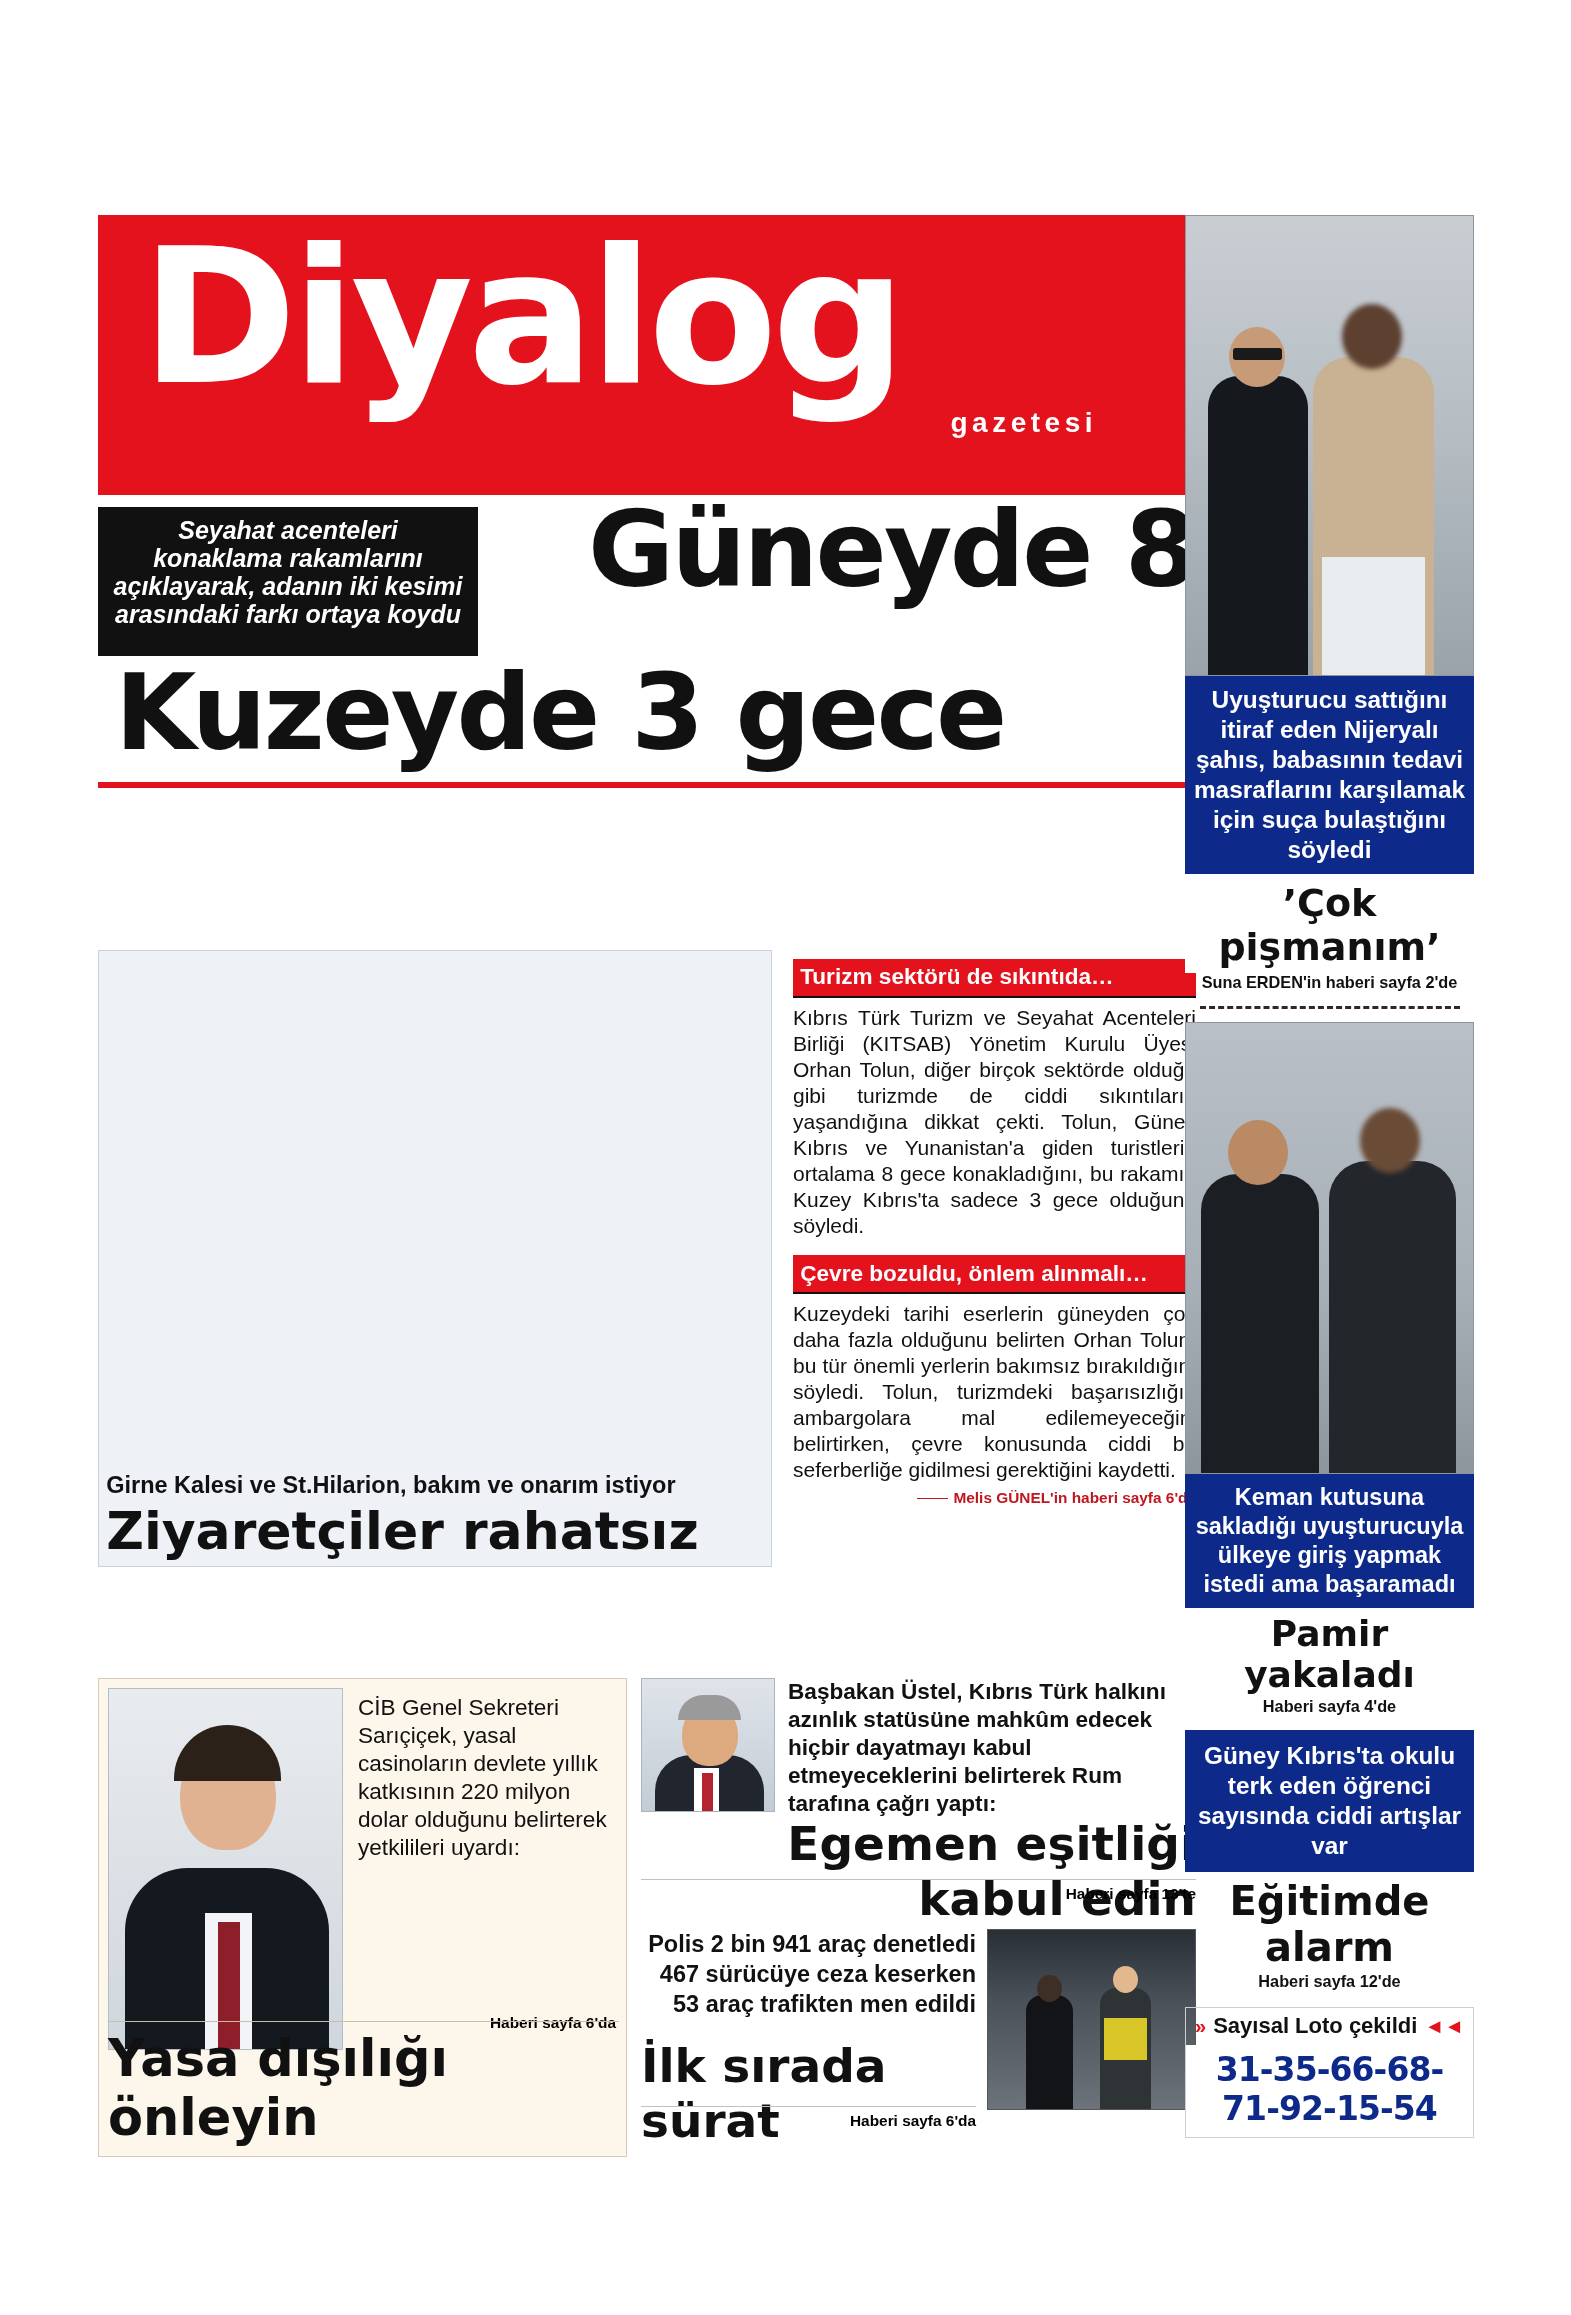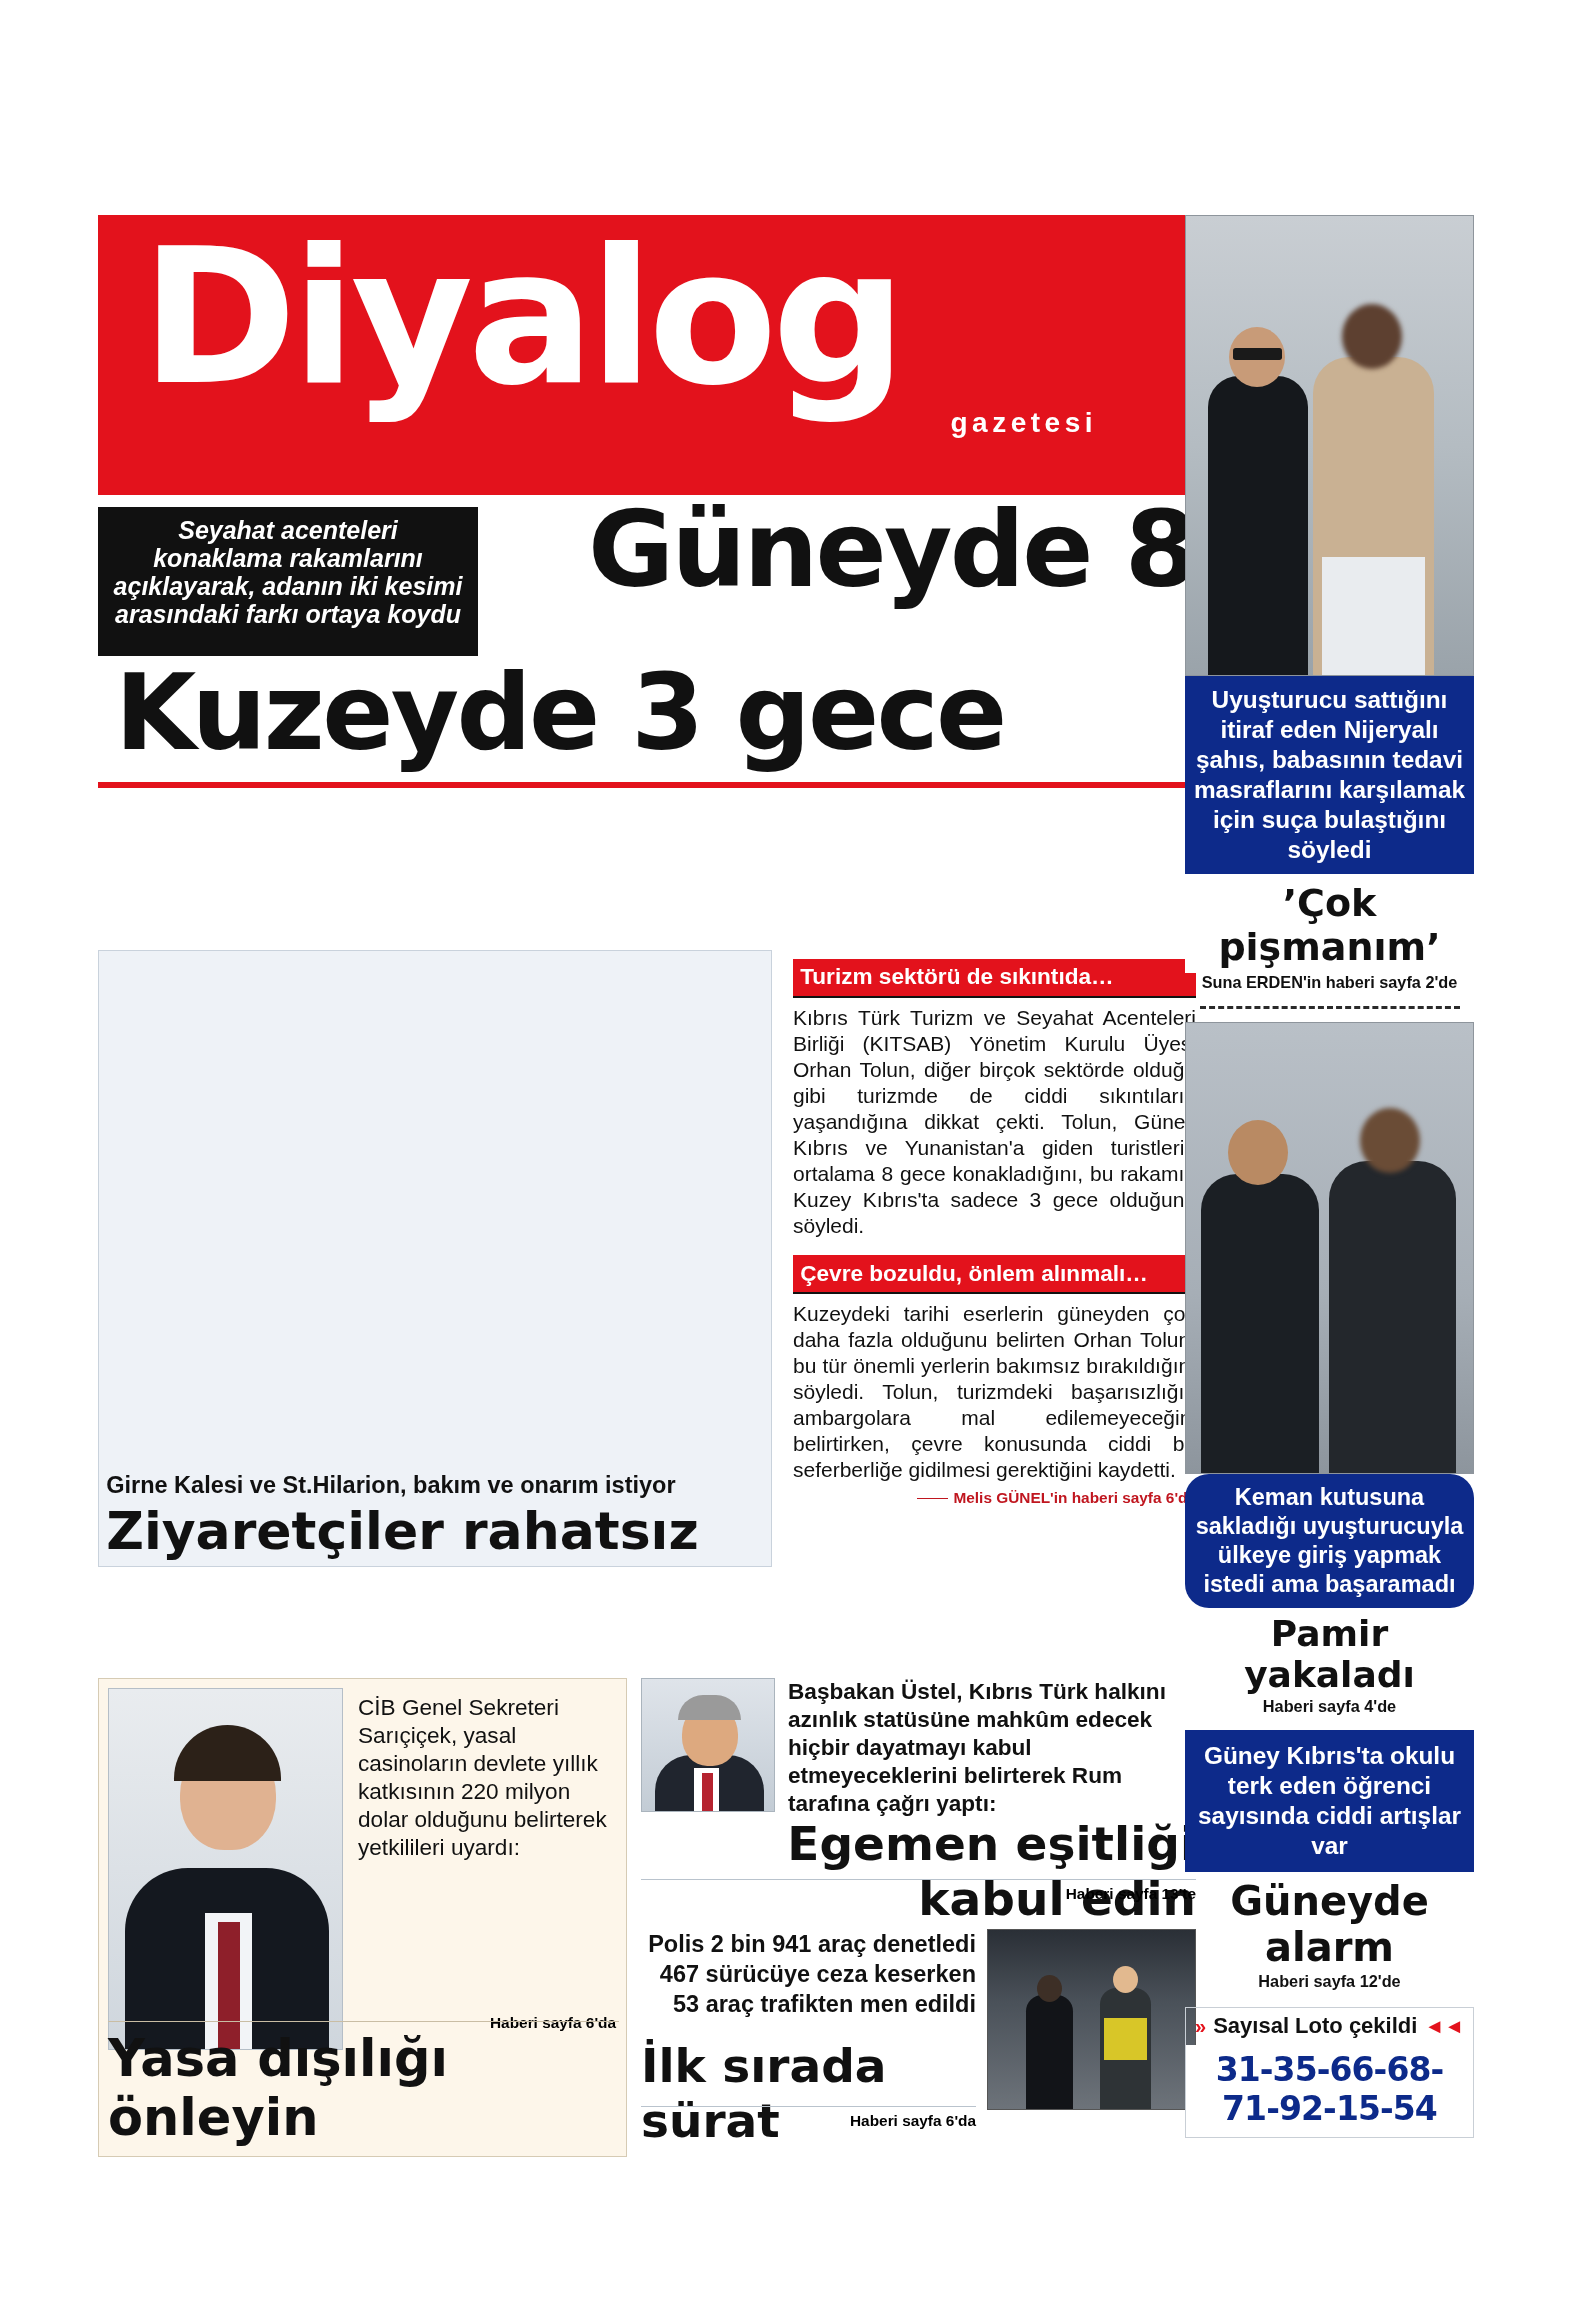--- a/index.html
+++ b/index.html
@@ -482,21 +482,20 @@
   .r2-b { position: absolute; left: 143px; bottom: 0; width: 127px; height: 312px; background: #23272c; border-radius: 38px 38px 0 0; }
   .r2-bh { position: absolute; left: 174px; bottom: 300px; width: 60px; height: 65px; border-radius: 50%; background: #6a4c36; filter: blur(2.7px); }
   .rail-caption2 {
     background: #0d2a8a;
     color: #ffffff;
     font-weight: bold;
     font-size: 23.5px;
     line-height: 29px;
     text-align: center;
     padding: 9px 7.2px;
-    border-radius: 24px;
   }
   .rail-quote2 {
     color: #111111;
     font-family: "DejaVu Sans", sans-serif;
     font-weight: bold;
     font-size: 36px;
     text-align: center;
     padding: 5.4px 3.6px 1.8px 3.6px;
   }
   .blue-box {
@@ -657,21 +656,21 @@
       <div class="r2-a"></div>
       <div class="r2-ah"></div>
       <div class="r2-b"></div>
       <div class="r2-bh"></div>
     </div>
     <div class="rail-caption2">Keman kutusuna sakladığı uyuşturucuyla ülkeye giriş yapmak istedi ama başaramadı</div>
     <div class="rail-quote2">Pamir yakaladı</div>
     <div class="rail-ref">Haberi sayfa 4'de</div>
 
     <div class="blue-box">Güney Kıbrıs'ta okulu terk eden öğrenci sayısında ciddi artışlar var</div>
-    <div class="edu-title">Güneyde alarm</div>
+    <div class="edu-title">Eğitimde alarm</div>
     <div class="rail-ref">Haberi sayfa 12'de</div>
 
     <div class="loto">
       <div class="loto-head">
         <span class="loto-arrow">»</span>
         <span>Sayısal Loto çekildi</span>
         <span class="loto-arrow">◄◄</span>
       </div>
       <div class="loto-nums">31-35-66-68-71-92-15-54</div>
     </div>

